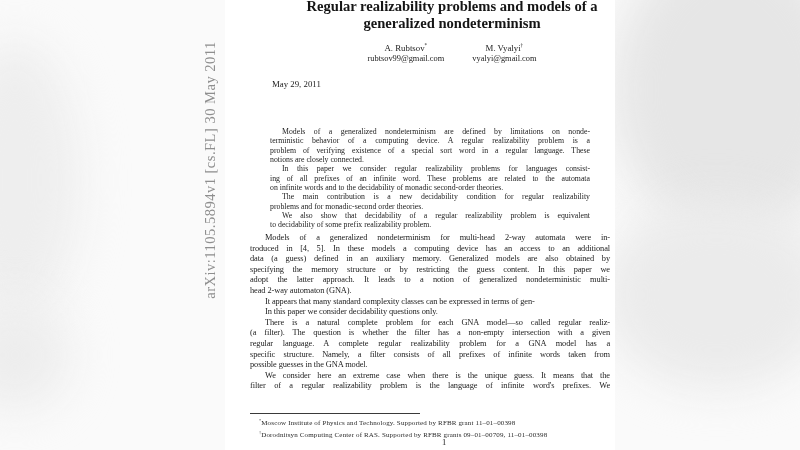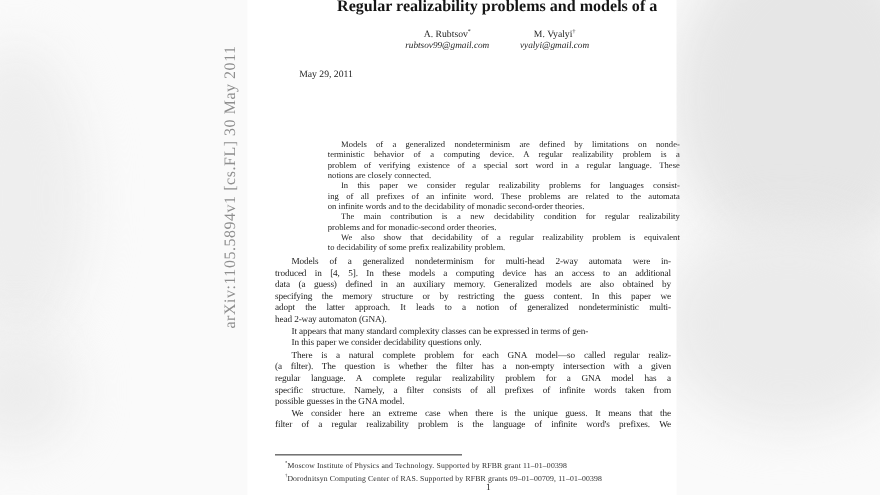--- a/index.html
+++ b/index.html
@@ -21,25 +21,25 @@
     transform:rotate(-90deg); text-align:center;
     font-size:14.5px; letter-spacing:0.5px; color:#8e8e8e; white-space:nowrap;
   }
 
   .page { position:absolute; left:250px; top:0; width:360px; height:426px; color:#222; }
 
   .frontmatter { position:absolute; top:-2px; left:22px; width:360px; }
   .title-line { font-size:14.6px; line-height:16.5px; text-align:center; color:#151515; }
   .authors { display:flex; justify-content:center; gap:28px; margin-top:11px; }
   .author-name  { font-size:8.8px; text-align:center; }
-  .author-email { font-size:8.4px; text-align:right; margin-top:1px;font-style:italic; }
+  .author-email { font-size:8.4px; text-align:right; margin-top:1px; }
   .date { margin-top:16px; text-align:left; font-size:8.8px; }
   sup { font-size:0.6em; vertical-align:super; }
 
-  .abstract  { position:absolute; top:127px; left:20px; width:320px; font-size:7.8px; line-height:9.35px;margin-left:28px; }
+  .abstract  { position:absolute; top:127px; left:20px; width:320px; font-size:7.8px; line-height:9.35px; }
   .body-text { position:absolute; top:233px; left:0; width:360px; font-size:8.4px; line-height:10.6px; letter-spacing:-0.1px; }
 
   .para .line { text-align:justify; text-align-last:justify; }
   .para .line:last-child { text-align-last:left; }
   .para.cut .line:last-child { text-align-last:justify; }
   .abstract  .para .line:first-child { text-indent:12px; }
   .body-text .para .line:first-child { text-indent:15px; }
 
   .footnote-rule { position:absolute; top:413px; left:0; width:170px; border-top:1px solid #3a3a3a; }
   .footnotes { position:absolute; top:416px; left:0; width:360px; font-size:7px; line-height:9px; letter-spacing:0.15px; color:#2a2a2a; }
@@ -57,20 +57,21 @@
   <div class="blob" id="blob-l2"></div>
   <div class="page-bg"></div>
 
   <div class="arxiv-stamp">arXiv:1105.5894v1  [cs.FL]  30 May 2011</div>
 
   <div class="page">
 
     <div class="frontmatter">
       <h1>
         <div class="title-line">Regular realizability problems and models of a</div>
+        <div class="title-line">generalized nondeterminism</div>
       </h1>
       <div class="authors">
         <div class="author">
           <div class="author-name"><span>A. Rubtsov</span><sup>*</sup></div>
           <div class="author-email">rubtsov99@gmail.com</div>
         </div>
         <div class="author">
           <div class="author-name"><span>M. Vyalyi</span><sup>†</sup></div>
           <div class="author-email">vyalyi@gmail.com</div>
         </div>

